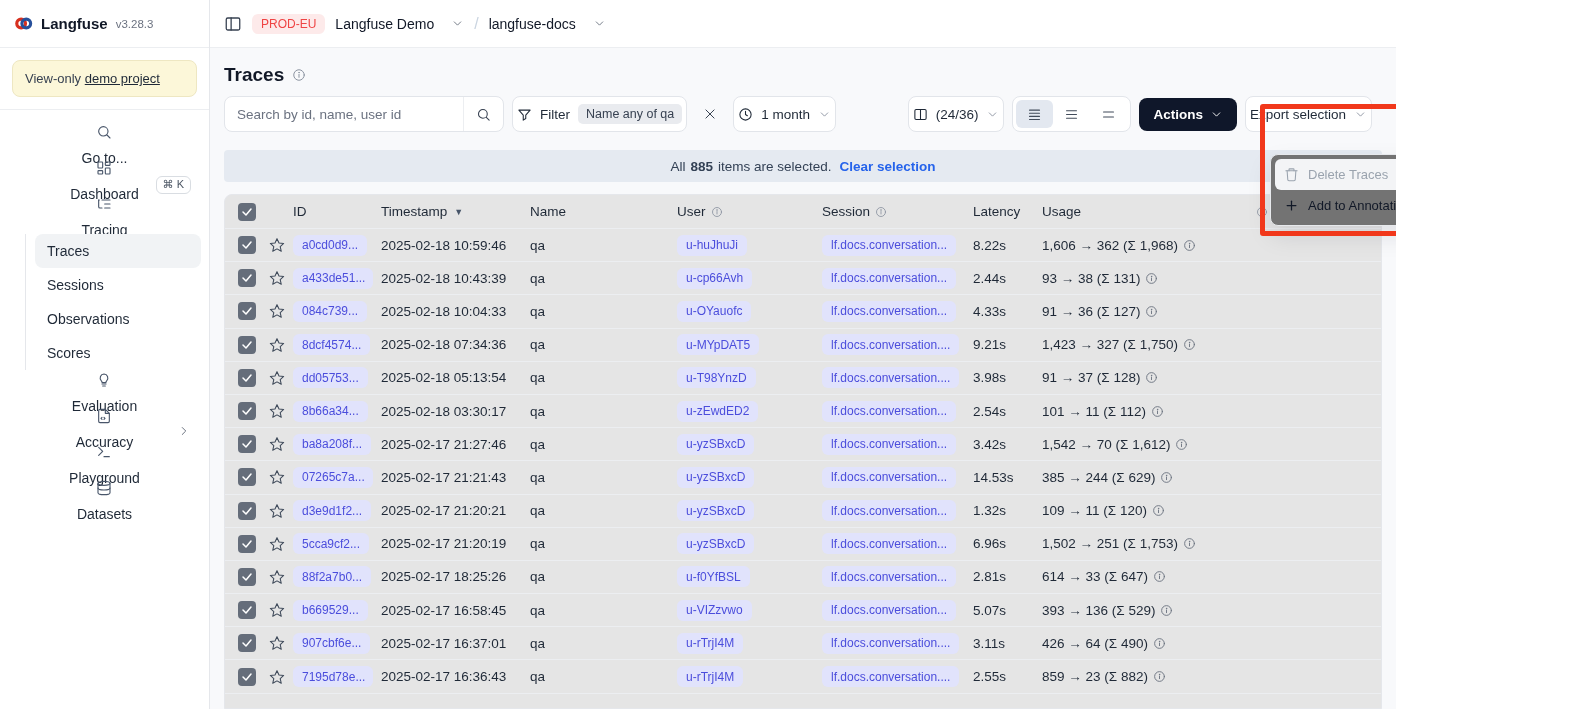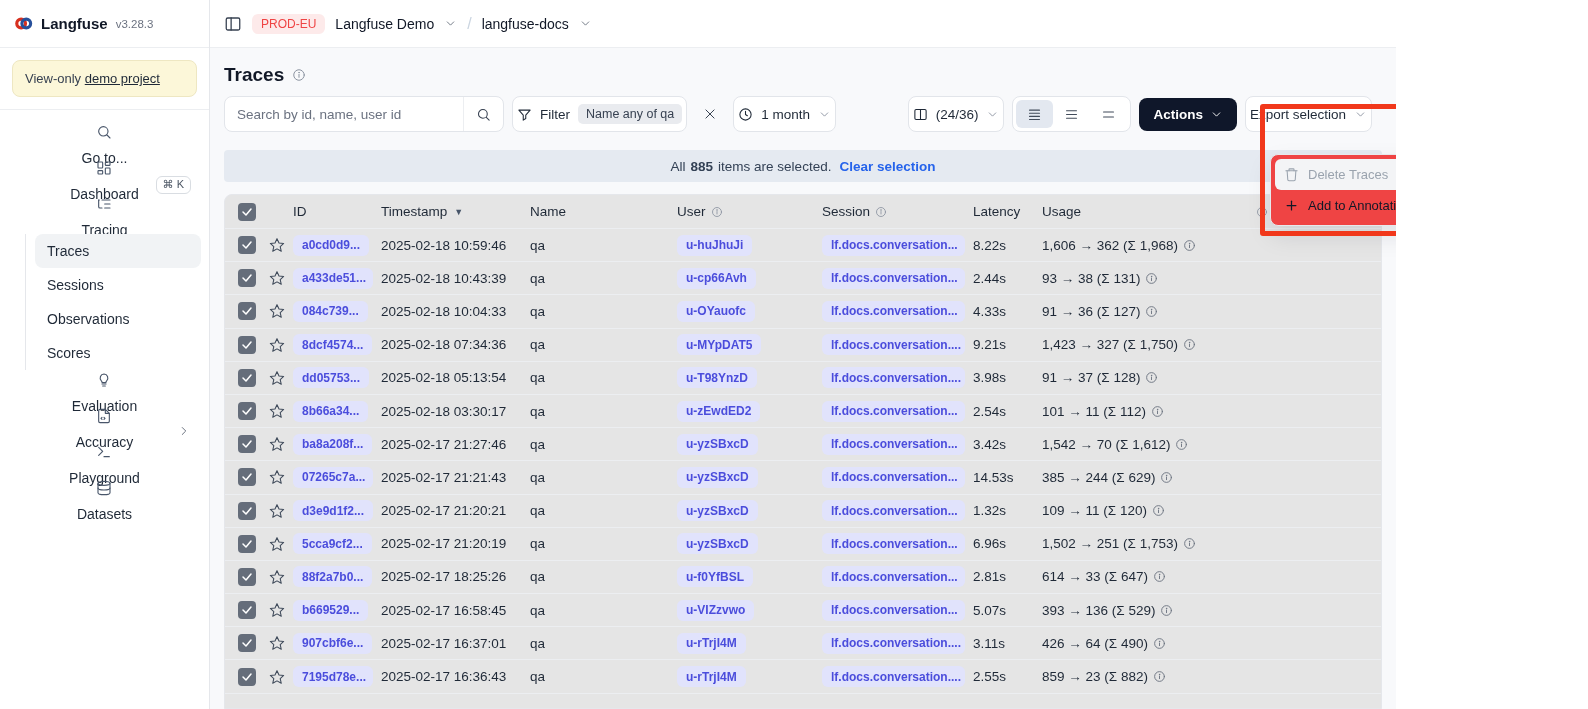--- a/index.html
+++ b/index.html
@@ -26,21 +26,21 @@
   .kbd { margin-left:auto; border:1px solid #d9dde2; border-radius:6px; padding:1px 6px 2px; font-size:11px; color:#4b5563; background:#fff; }
   .sub-wrap { display:flex; flex-direction:column; margin:2px 0 2px 17px; border-left:1px solid #e5e7eb; padding-left:9px; }
   .sub-item { display:flex; align-items:center; height:34px; padding:0 12px; border-radius:8px; font-size:14px; color:#1f2937; cursor:pointer; }
   .sub-item.active { background:#f1f3f5; font-weight:500; }
 
   
   main { flex:1; position:relative; background:#f8f9fb; display:flex; flex-direction:column; overflow:hidden; }
   .topbar { height:48px; background:#fff; border-bottom:1px solid #eceef1; display:flex; align-items:center; gap:10px; padding:0 14px; }
   .panel-btn { color:#374151; cursor:pointer; display:flex; }
   .env-badge { background:#fdeaea; color:#ef4444; font-size:12px; font-weight:500; padding:3px 9px; border-radius:6px; }
-  .crumb { display:flex; align-items:center; gap:10px; font-size:14px; font-weight:500; color:#111827; cursor:pointer; }
+  .crumb { display:flex; align-items:center; gap:17px; font-size:14px; font-weight:500; color:#111827; cursor:pointer; }
   .crumb .trail { color:#6b7280; }
   .crumb-slash { color:#cbd5e1; font-size:16px; }
 
   .title-row { padding:16px 14px 10px; display:flex; align-items:center; gap:8px; }
   .page-title { font-size:19px; font-weight:700; color:#111827; }
   .info-dim { color:#8b93a0; }
 
   .toolbar { display:flex; align-items:center; gap:8px; padding:0 14px 10px; }
   .search-box { width:280px; height:36px; background:#fff; border:1px solid #e2e5ea; border-radius:8px; display:flex; align-items:center; overflow:hidden; }
   .search-box input { flex:1; border:0; outline:0; padding:0 12px; font-size:13.5px; color:#1f2937; font-family:inherit; background:transparent; }
@@ -64,27 +64,27 @@
 
   
   .card { margin:12px 14px 0; background:#e5e5e5; border:1px solid #e5e7eb; border-radius:8px 8px 0 0; flex:1; overflow:hidden; }
   .tr { display:grid; grid-template-columns:44px 24px 88px 149px 147px 145px 151px 69px 214px 150px 150px 1fr;
     align-items:center; height:33.2px; border-bottom:1px solid #eceef1; }
   .tr.head { height:34px; color:#64748b; font-size:13px; font-weight:500; }
   .td { padding-right:8px; white-space:nowrap; overflow:hidden; text-overflow:clip; font-size:13.5px; color:#1f2937; display:flex; align-items:center; gap:5px; }
   .td-check { justify-content:center; padding-right:0; }
   .checkbox { width:18px; height:18px; border-radius:4px; background:#656d7a; color:#fff; display:flex; align-items:center; justify-content:center; cursor:pointer; }
   .star { color:#3f4a5a; cursor:pointer; display:flex; }
-  .pill { background:#e1e3fc; color:#4b4ddc; font-weight:700; font-size:12px; padding:3.5px 9px; border-radius:6px; cursor:pointer;
+  .pill { background:#e1e3fc; color:#4b4ddc; font-weight:400; font-size:12px; padding:3.5px 9px; border-radius:6px; cursor:pointer;
     white-space:nowrap; overflow:hidden; max-width:100%; }
   .sort { font-size:9px; color:#475569; margin-left:2px; }
   .usage-info { color:#6b7280; cursor:pointer; display:flex; }
 
   
-  .dropdown { position:absolute; left:1060px; top:154px; width:200px; background:#ef4444; border:1px solid #e7e9ec; border-radius:8px;
+  .dropdown { position:absolute; left:1060px; top:154px; width:200px; background:#737373; border:1px solid #e7e9ec; border-radius:8px;
     box-shadow:0 10px 24px rgba(15,23,42,.10); padding:4px; z-index:40; }
   .dd-item { display:flex; align-items:center; gap:9px; padding:8px 9px; border-radius:6px; font-size:13px; color:#111827; cursor:pointer; }
   .dd-item.disabled { background:#f3f4f6; color:#9aa3ae; }
   .annotation { position:absolute; left:1050px; top:104px; width:216px; height:132px; border:5px solid #f1381b; border-radius:3px;
     z-index:60; pointer-events:none; }
 </style>
 </head>
 <body>
 
 <div id="root">

